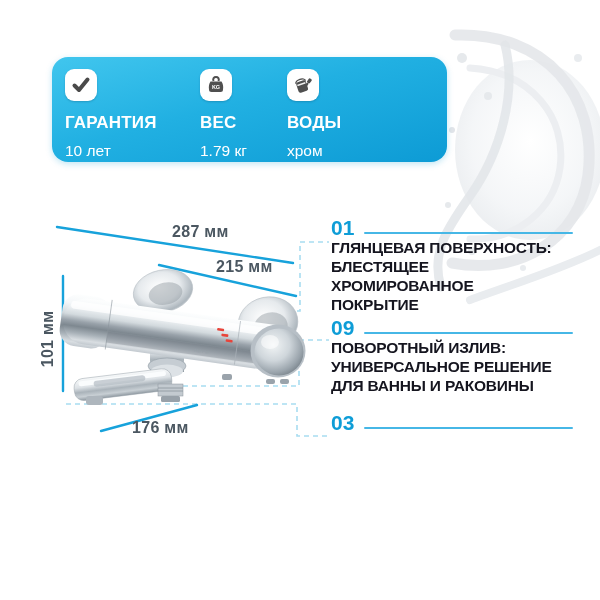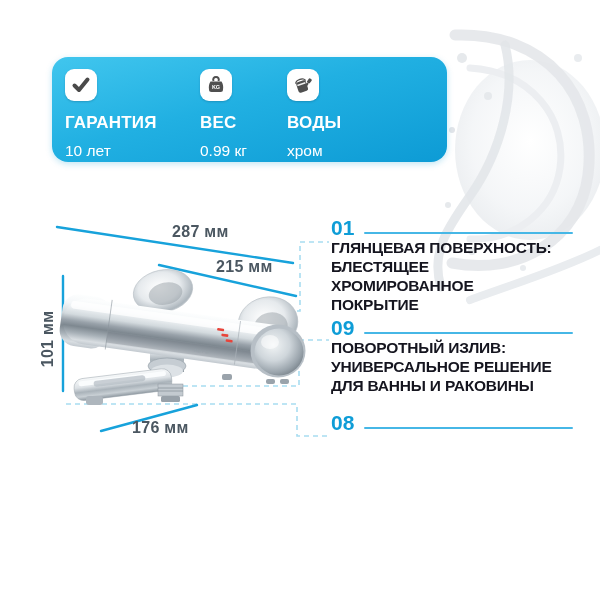--- a/index.html
+++ b/index.html
@@ -186,21 +186,21 @@
     <div class="banner-col c2">
       <div class="icon-box">
         <svg width="20" height="20" viewBox="0 0 20 20">
           <path d="M7.5 6 C6.5 3.5 8 2 10 2 C12 2 13.5 3.5 12.5 6" fill="none" stroke="#4f4f4f" stroke-width="2"></path>
           <path d="M4.5 6.5 h11 c1.5 2 2 5 1.5 8 a2.5 2.5 0 0 1 -2.5 2.5 h-9
                    a2.5 2.5 0 0 1 -2.5 -2.5 c-0.5 -3 0 -6 1.5 -8 z" fill="#4f4f4f"></path>
           <text x="10" y="13.5" font-size="5.5" fill="#ffffff" text-anchor="middle" font-weight="bold" font-family="Liberation Sans, sans-serif">KG</text>
         </svg>
       </div>
       <div class="banner-label">ВЕС</div>
-      <div class="banner-value">0.99 кг</div>
+      <div class="banner-value">1.79 кг</div>
     </div>
     <div class="banner-col c3">
       <div class="icon-box">
         <svg width="20" height="20" viewBox="0 0 20 20">
           <g transform="rotate(-18 9 11)">
             <rect x="4" y="6" width="10" height="11" rx="2" fill="#4f4f4f"></rect>
             <rect x="4.8" y="8.2" width="8.4" height="1.6" fill="#ffffff" opacity="0.9"></rect>
             <path d="M4 7 a5 3 0 0 1 10 0" fill="none" stroke="#4f4f4f" stroke-width="1.4"></path>
           </g>
           <g transform="rotate(35 15 8)">
@@ -233,18 +233,18 @@
     <div class="feature-head">
       <div class="feature-num">09</div>
       <div class="feature-rule"></div>
     </div>
     <div class="feature-text">ПОВОРОТНЫЙ ИЗЛИВ:
 УНИВЕРСАЛЬНОЕ РЕШЕНИЕ
 ДЛЯ ВАННЫ И РАКОВИНЫ</div>
   </div>
   <div class="feature f3">
     <div class="feature-head">
-      <div class="feature-num">08</div>
+      <div class="feature-num">03</div>
       <div class="feature-rule"></div>
     </div>
   </div>
 
 </div>
 
 </body></html>

